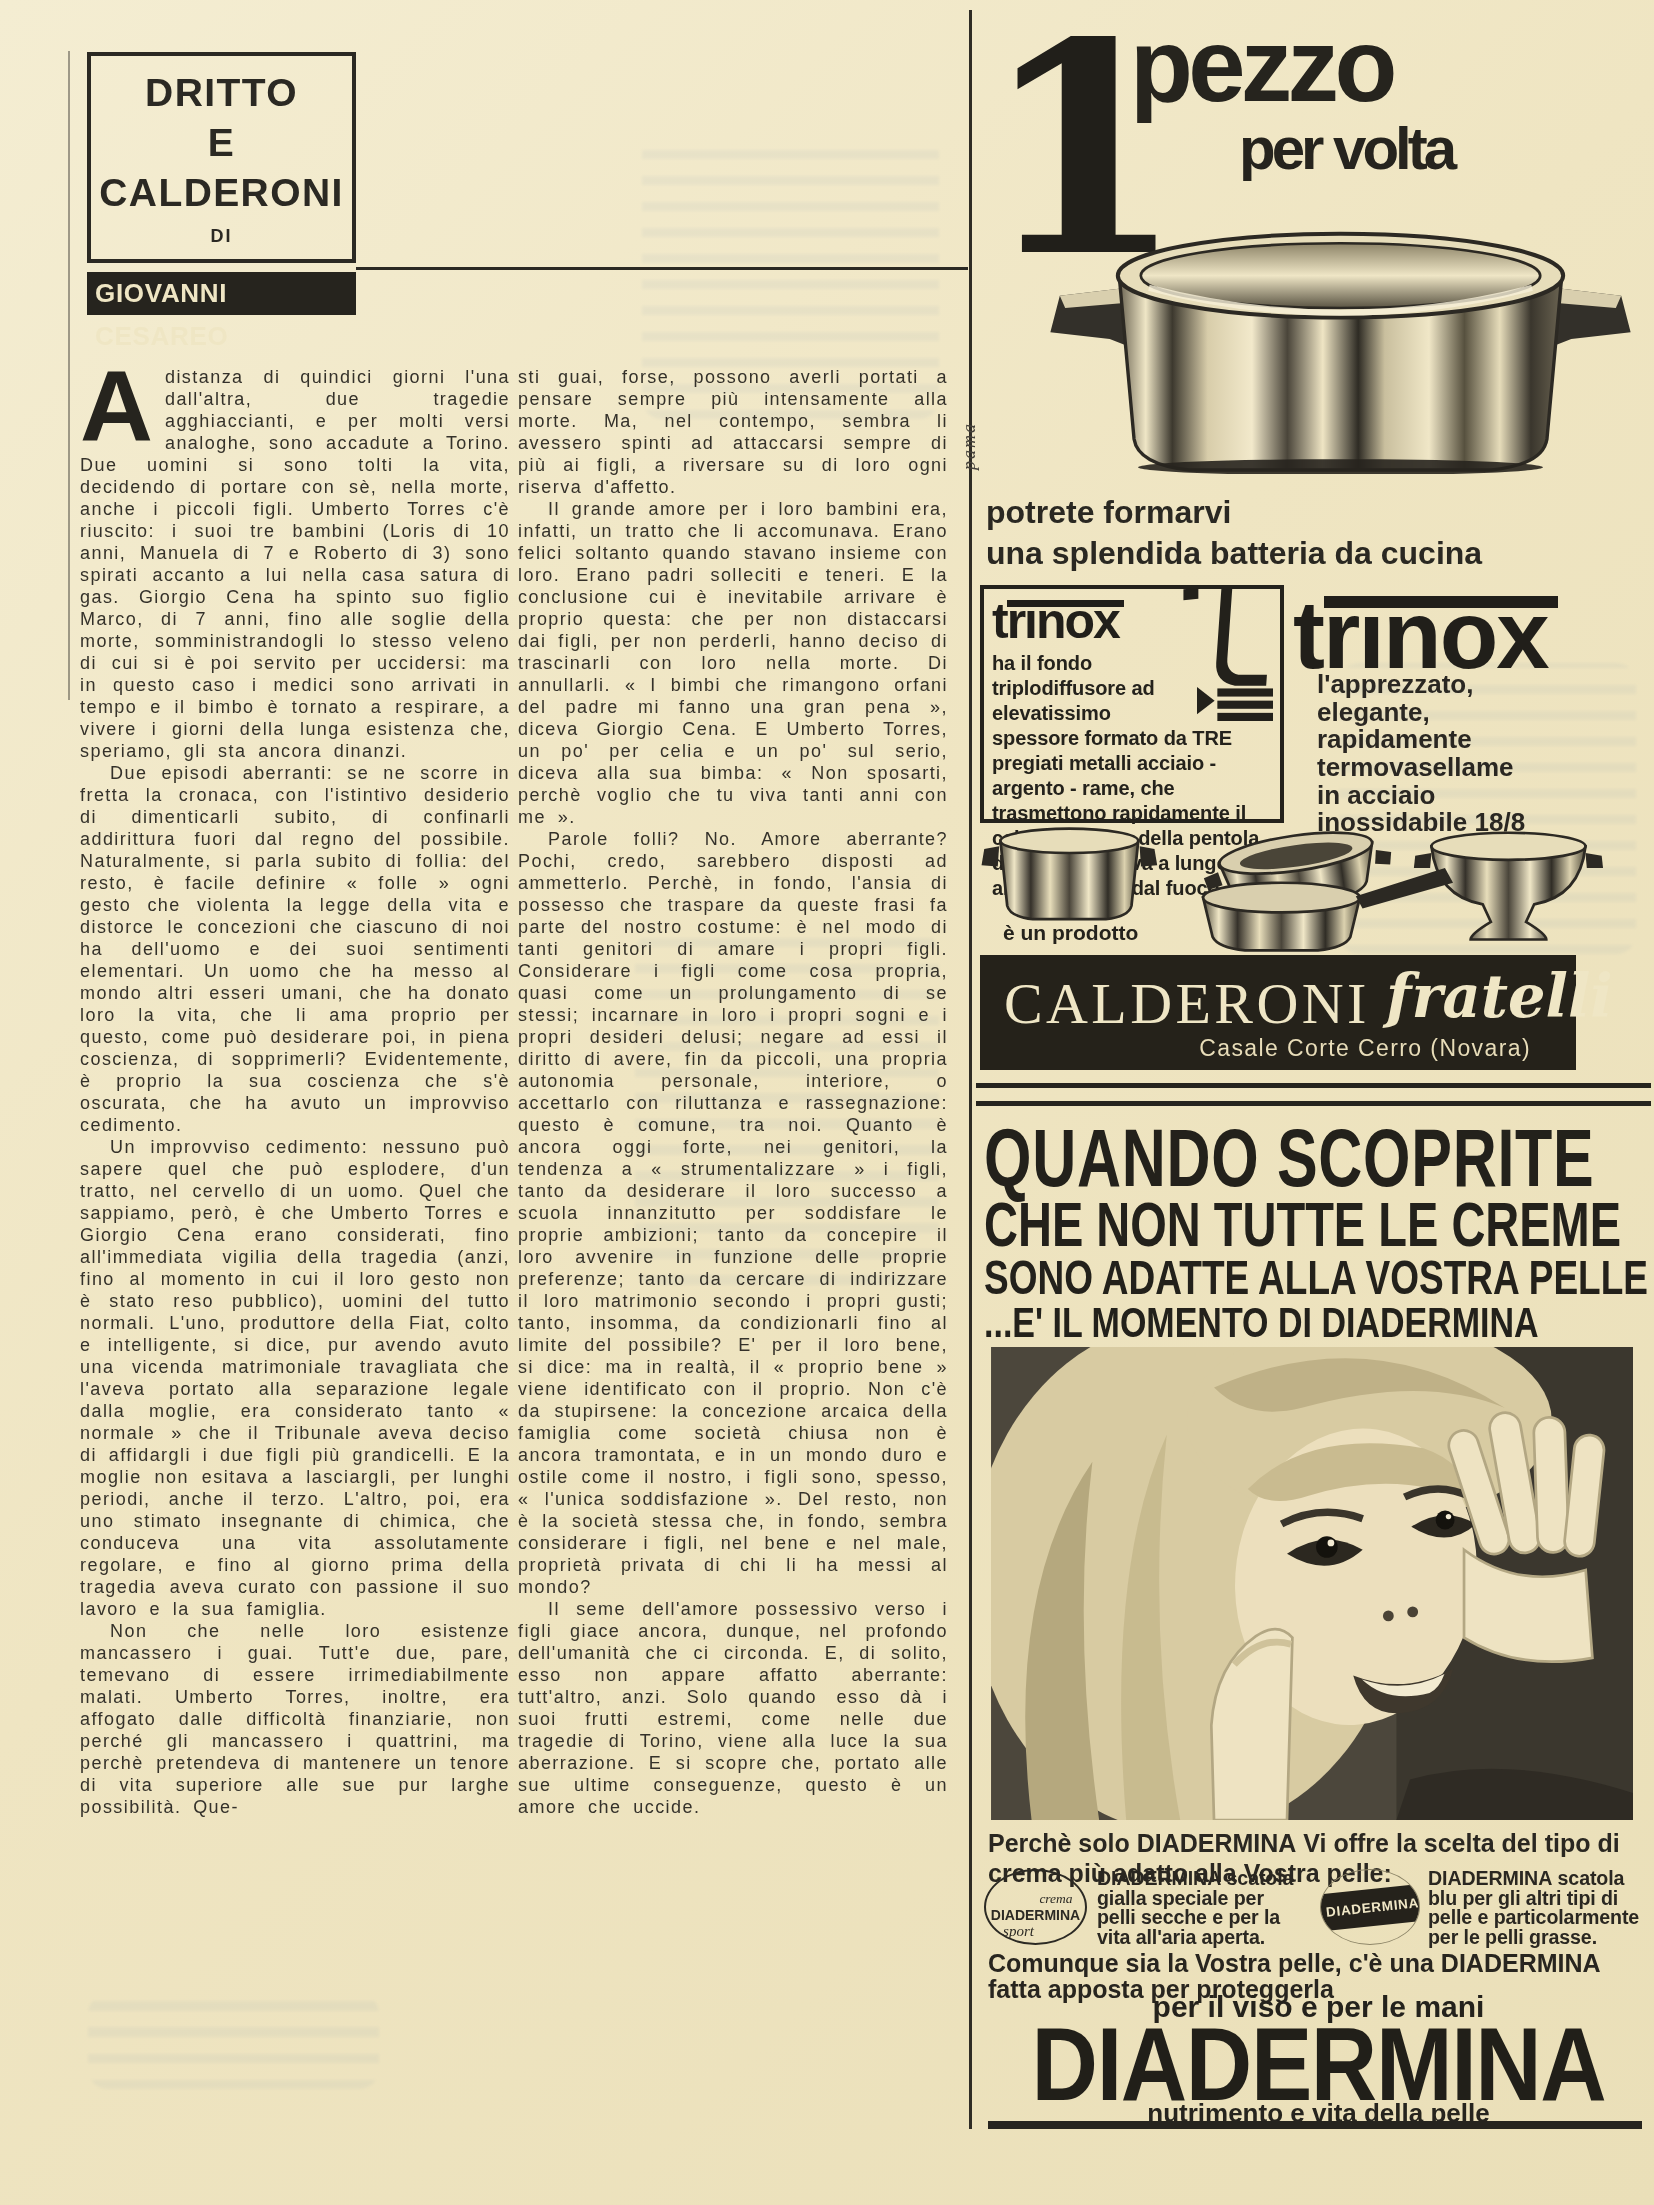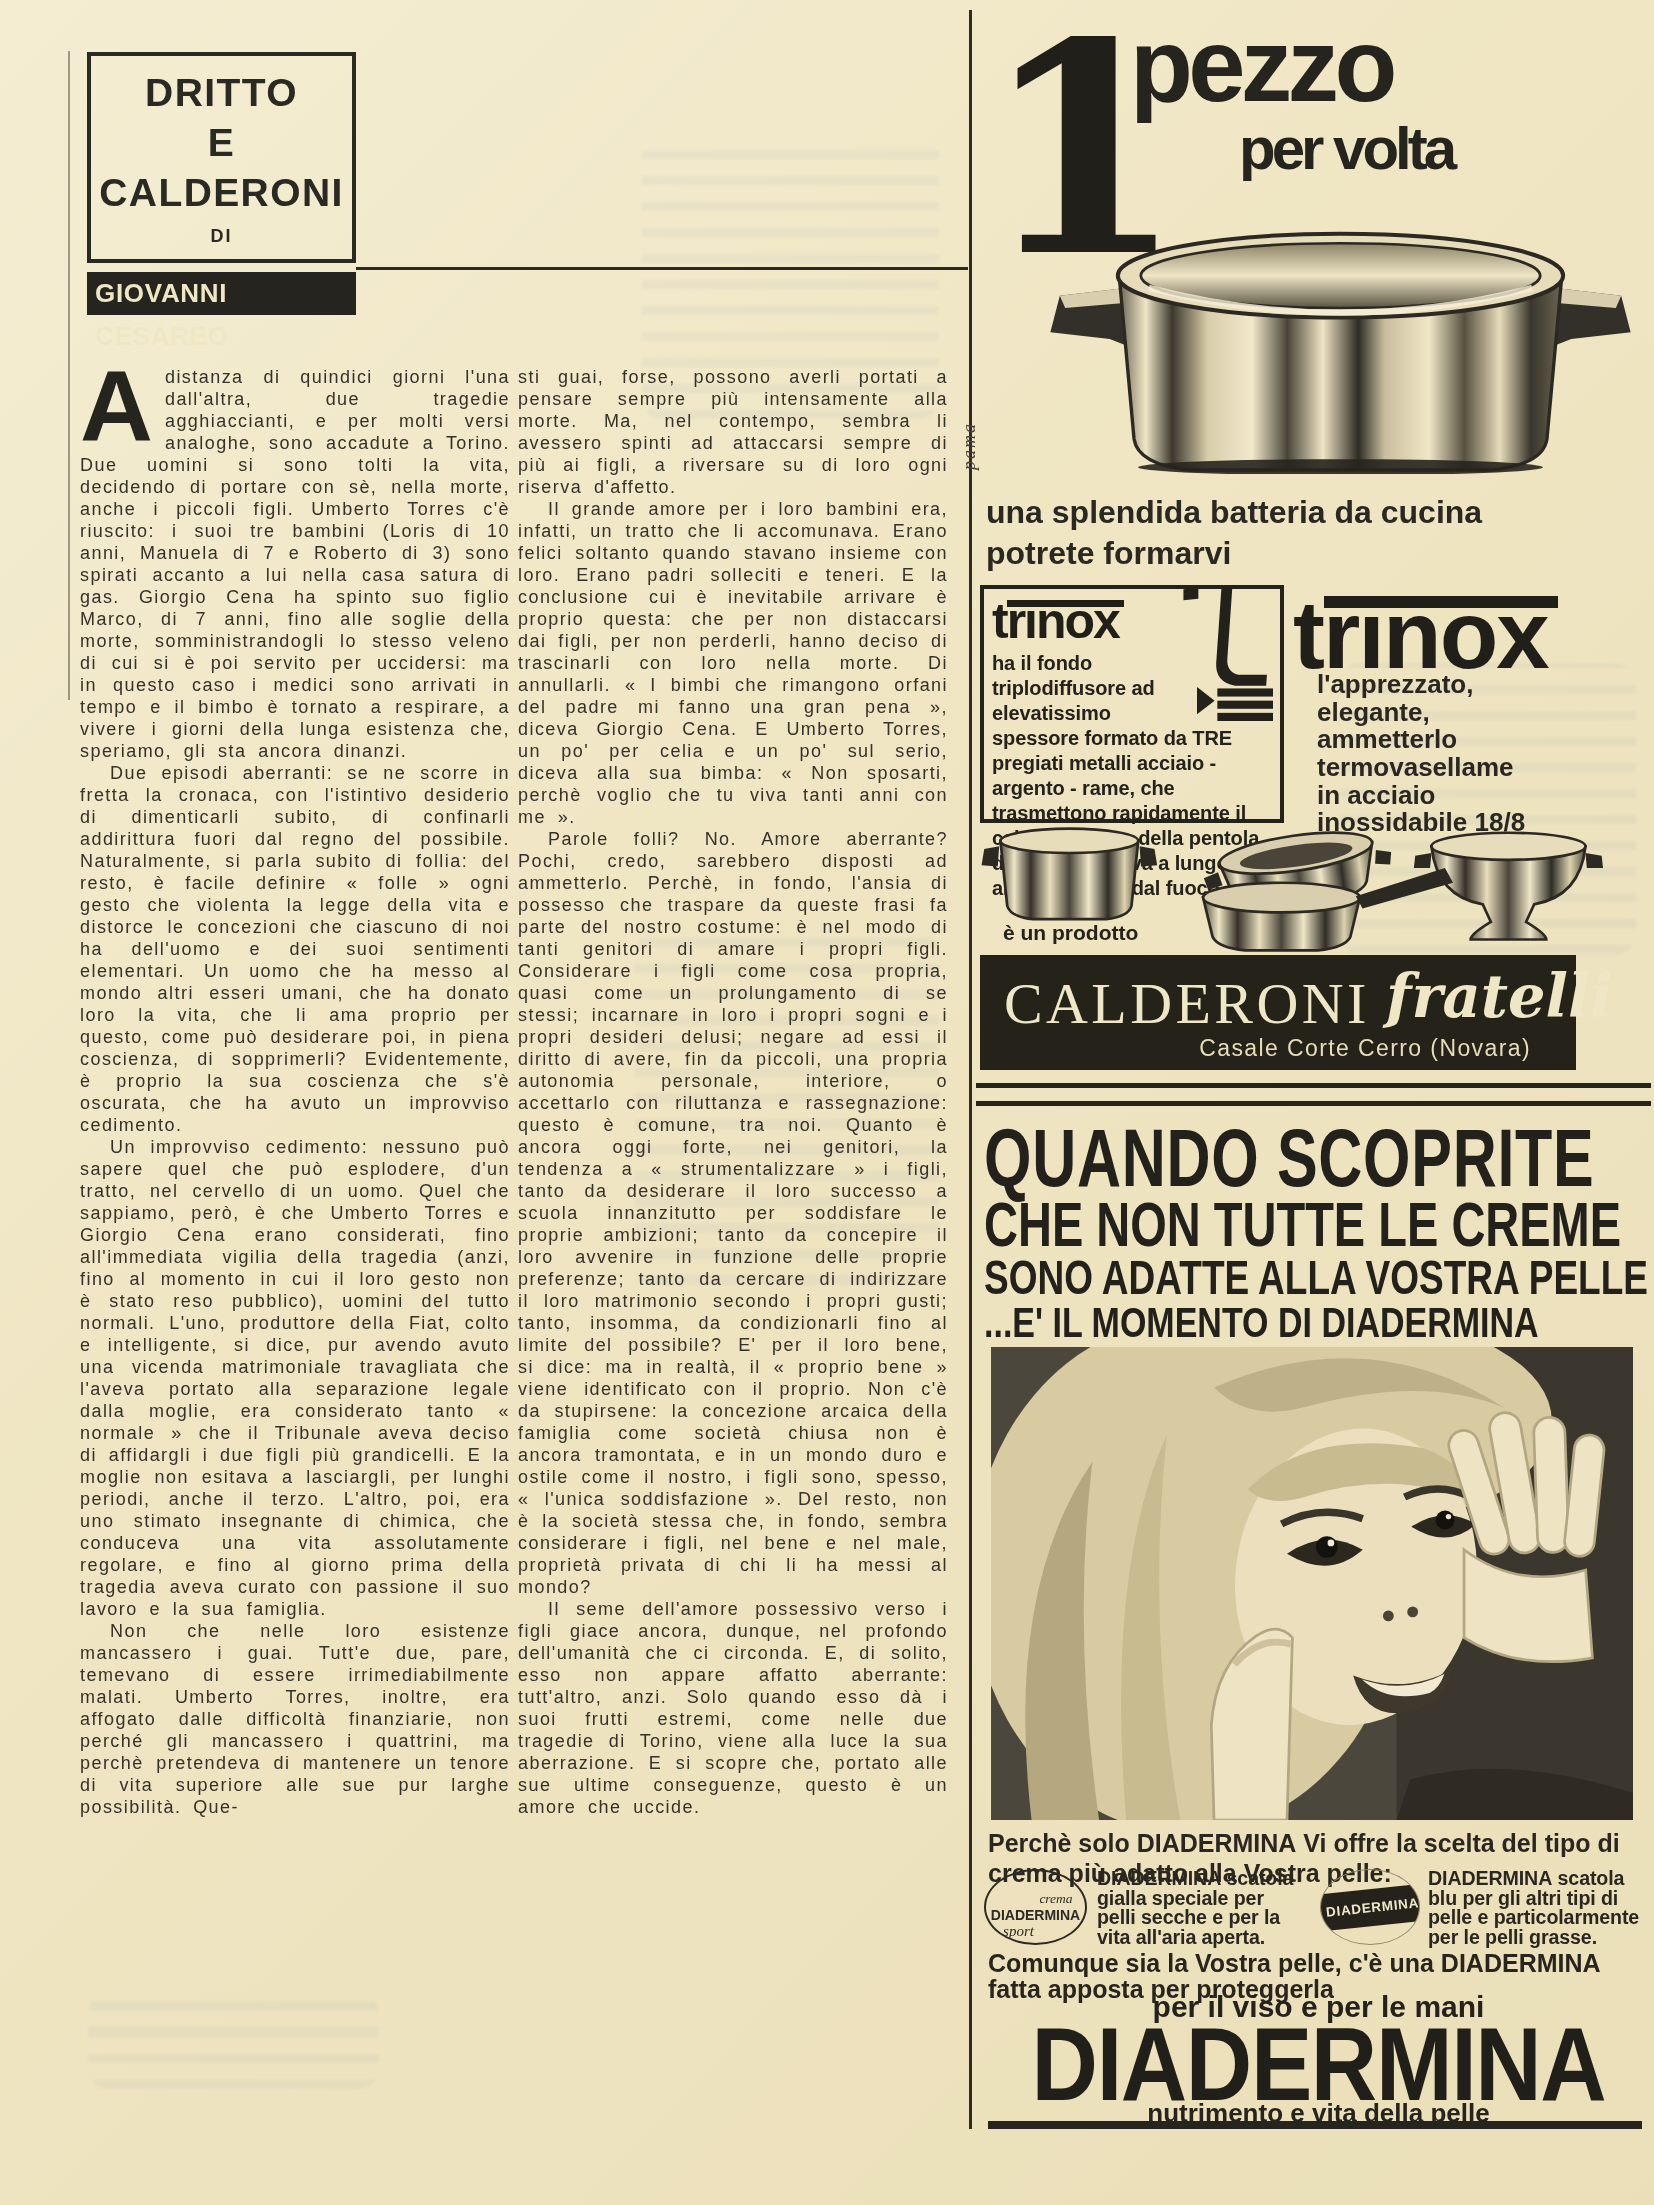--- a/index.html
+++ b/index.html
@@ -176,43 +176,43 @@
     <polygon points="750,96 850,108 864,162 776,172 740,186 734,112" fill="#33302a" data-interactable="false"></polygon>
     <polygon points="750,96 850,108 842,126 746,118" fill="#d9cfae"></polygon>
     <path d="M106,78 L128,320 Q134,358 210,366 L658,366 Q734,358 740,320 L762,78 Z" fill="url(#metalA)" stroke="#2c2923" stroke-width="5" data-interactable="false"></path>
     <ellipse cx="434" cy="78" rx="330" ry="62" fill="#e7ddba" stroke="#2c2923" stroke-width="6"></ellipse>
     <ellipse cx="434" cy="78" rx="296" ry="48" fill="url(#innerA)" stroke="#2c2923" stroke-width="4"></ellipse>
     <path d="M150,96 Q434,170 718,96" stroke="#f7f0d8" stroke-width="9" fill="none" opacity=".8"></path>
     <ellipse cx="434" cy="362" rx="300" ry="12" fill="#27241e" opacity=".9"></ellipse>
   </svg>
 
   <div class="abs batteria" data-interactable="false">
+    <div data-interactable="false">potrete formarvi</div>
     <div data-interactable="false">una splendida batteria da cucina</div>
-    <div data-interactable="false">potrete formarvi</div>
   </div>
 
   
   <div class="abs trinox-box" data-interactable="false">
     <svg class="section-icon" viewBox="0 0 140 196" data-interactable="false">
       <path d="M30,0 h34 v110 q0,28 30,34 h46 v-16 h-42 q-18,-4 -18,-24 V0 Z" fill="#23211b" transform="skewX(-4)"></path>
       <polygon points="8,2 30,0 30,16 8,18" fill="#23211b"></polygon>
       <rect x="58" y="148" width="82" height="12" fill="#23211b"></rect>
       <rect x="58" y="166" width="82" height="12" fill="#23211b"></rect>
       <rect x="58" y="184" width="82" height="12" fill="#23211b"></rect>
       <polygon points="28,146 54,166 28,186" fill="#23211b" data-interactable="false"></polygon>
     </svg>
     <span class="trinox-logo tl-small" data-interactable="false"><span data-interactable="false">trinox</span><i class="bar" data-interactable="false"></i></span>
     <p class="trinox-text" data-interactable="false"><span data-interactable="false">ha il fondo </span><b data-interactable="false">triplodiffusore</b><span data-interactable="false"> ad elevatissimo spessore formato da TRE pregiati metalli acciaio - argento - rame, che trasmettono rapidamente il calore al corpo della pentola, dove si conserva a lungo anche lontano dal fuoco.</span></p>
   </div>
 
   <div class="abs trinox-logo tl-big" data-interactable="false"><span data-interactable="false">trinox</span><i class="bar" data-interactable="false"></i></div>
   <div class="abs trinox-right" data-interactable="false">
     <div data-interactable="false">l'apprezzato,</div>
     <div data-interactable="false">elegante,</div>
-    <div data-interactable="false">ammetterlo</div>
+    <div data-interactable="false">rapidamente</div>
     <div data-interactable="false">termovasellame</div>
     <div data-interactable="false">in acciaio</div>
     <div data-interactable="false">inossidabile 18/8</div>
   </div>
 
   
   <svg class="abs pots-svg" viewBox="0 0 972 188" data-interactable="false">
     <defs>
       <linearGradient id="metalB" x1="0" y1="0" x2="1" y2="0">
         <stop offset="0" stop-color="#55503f"></stop>

